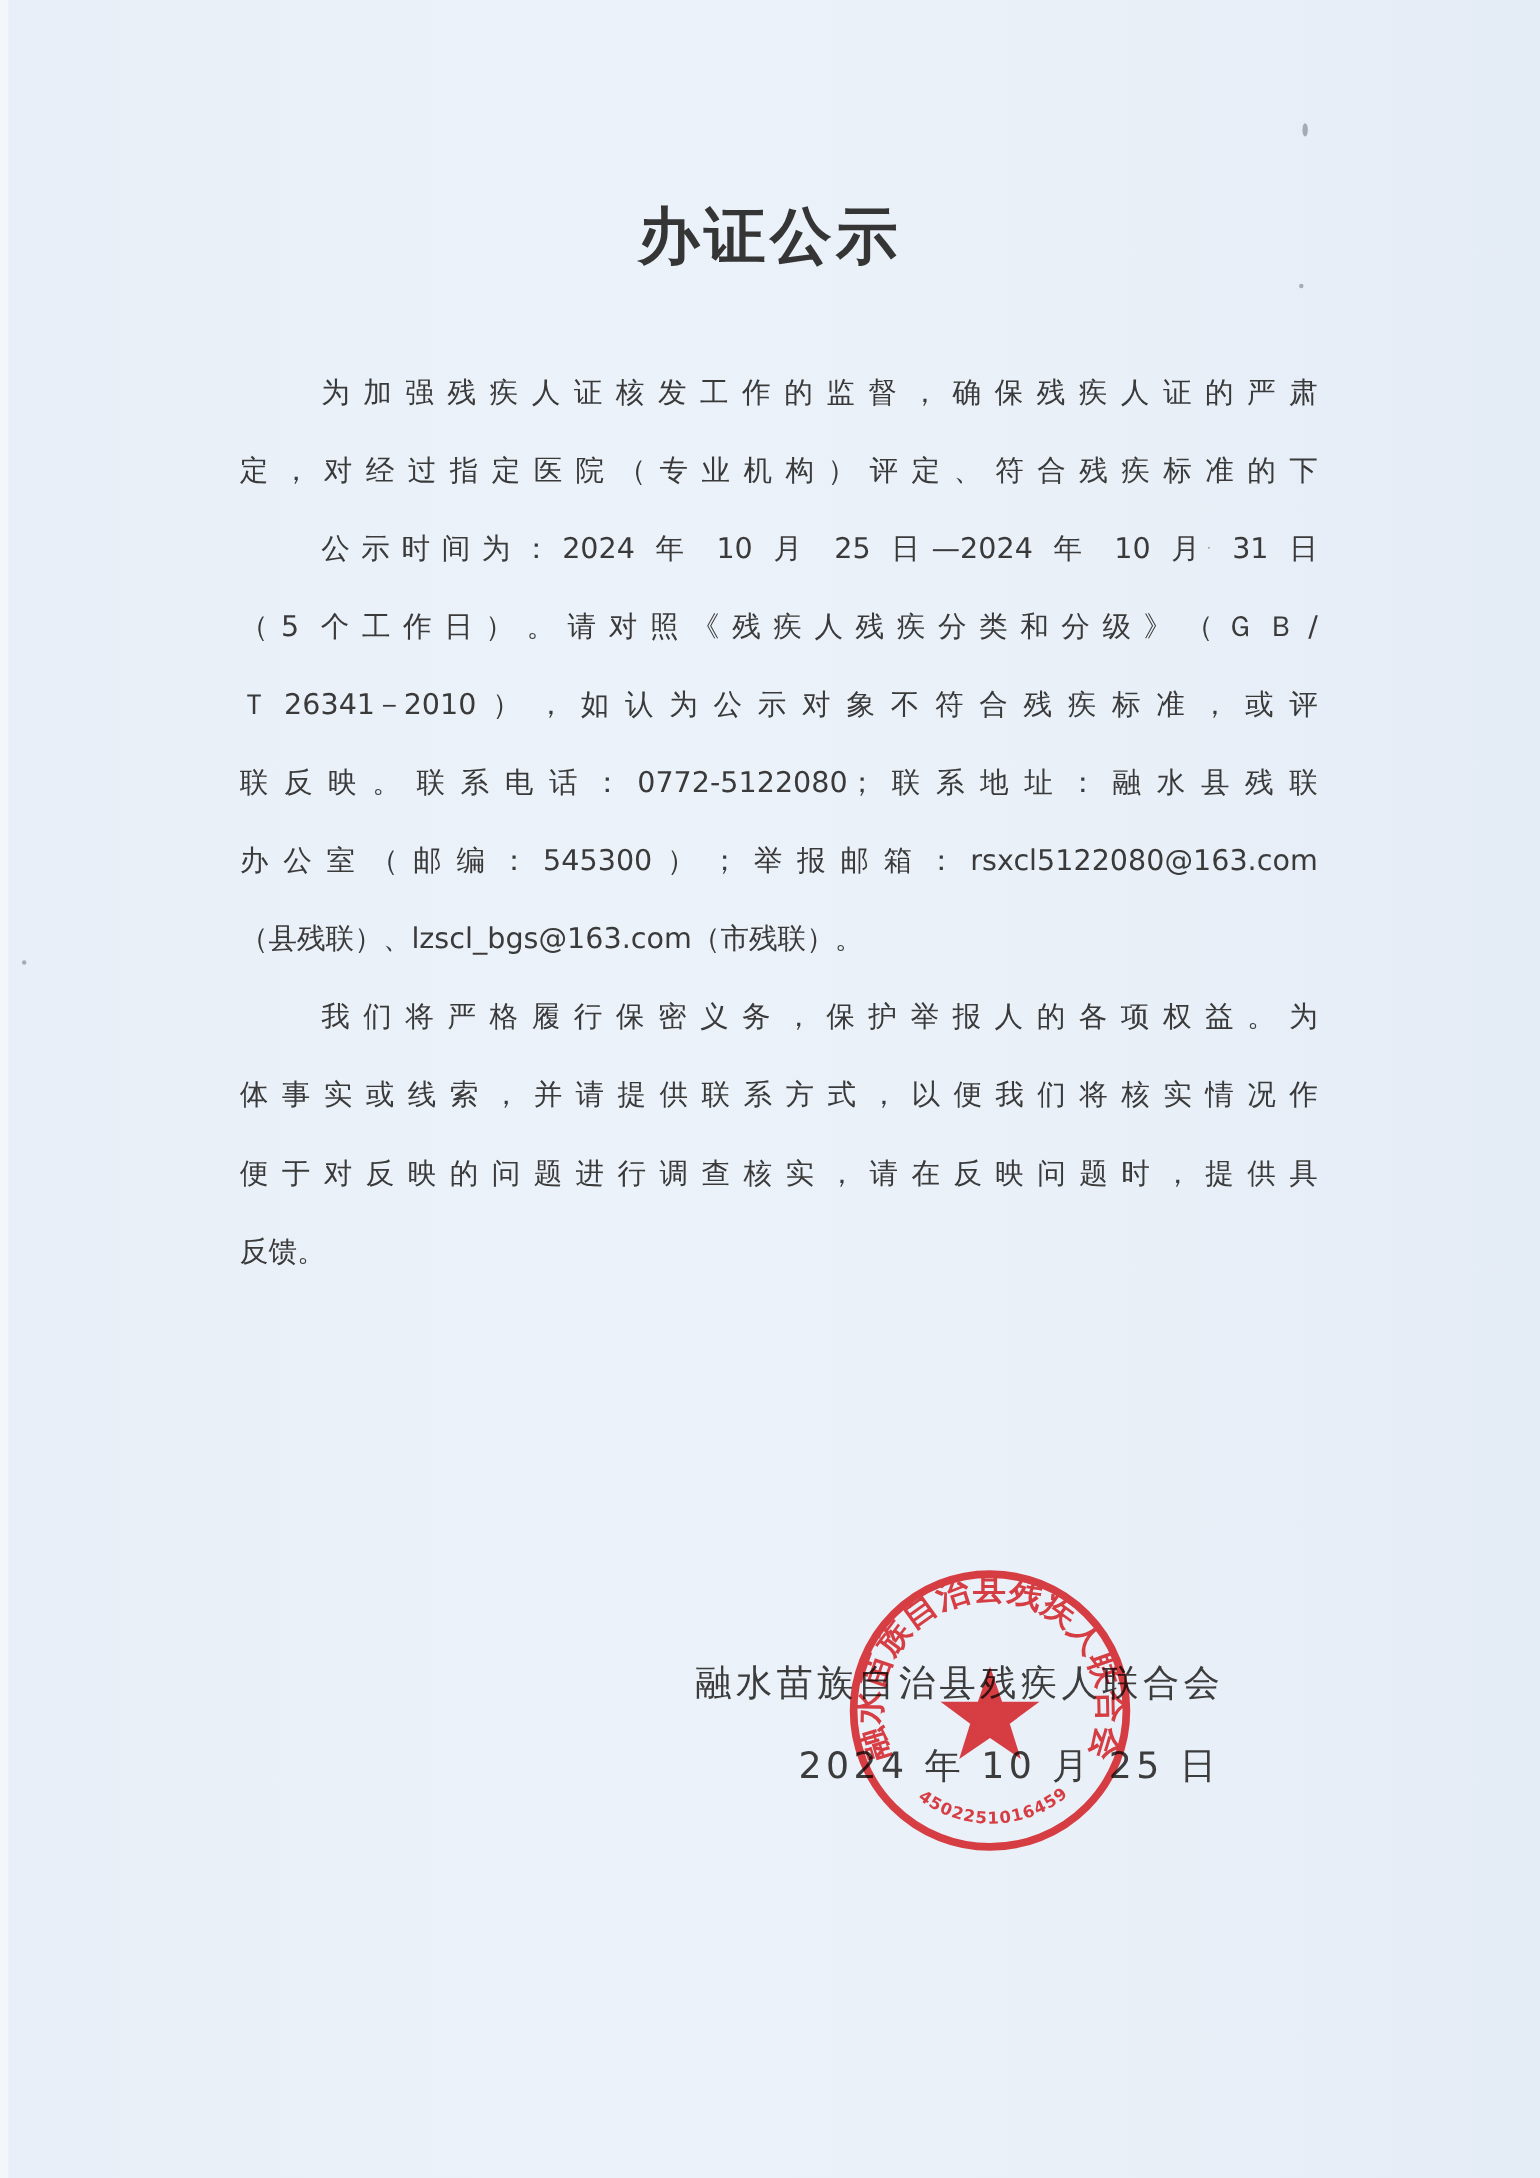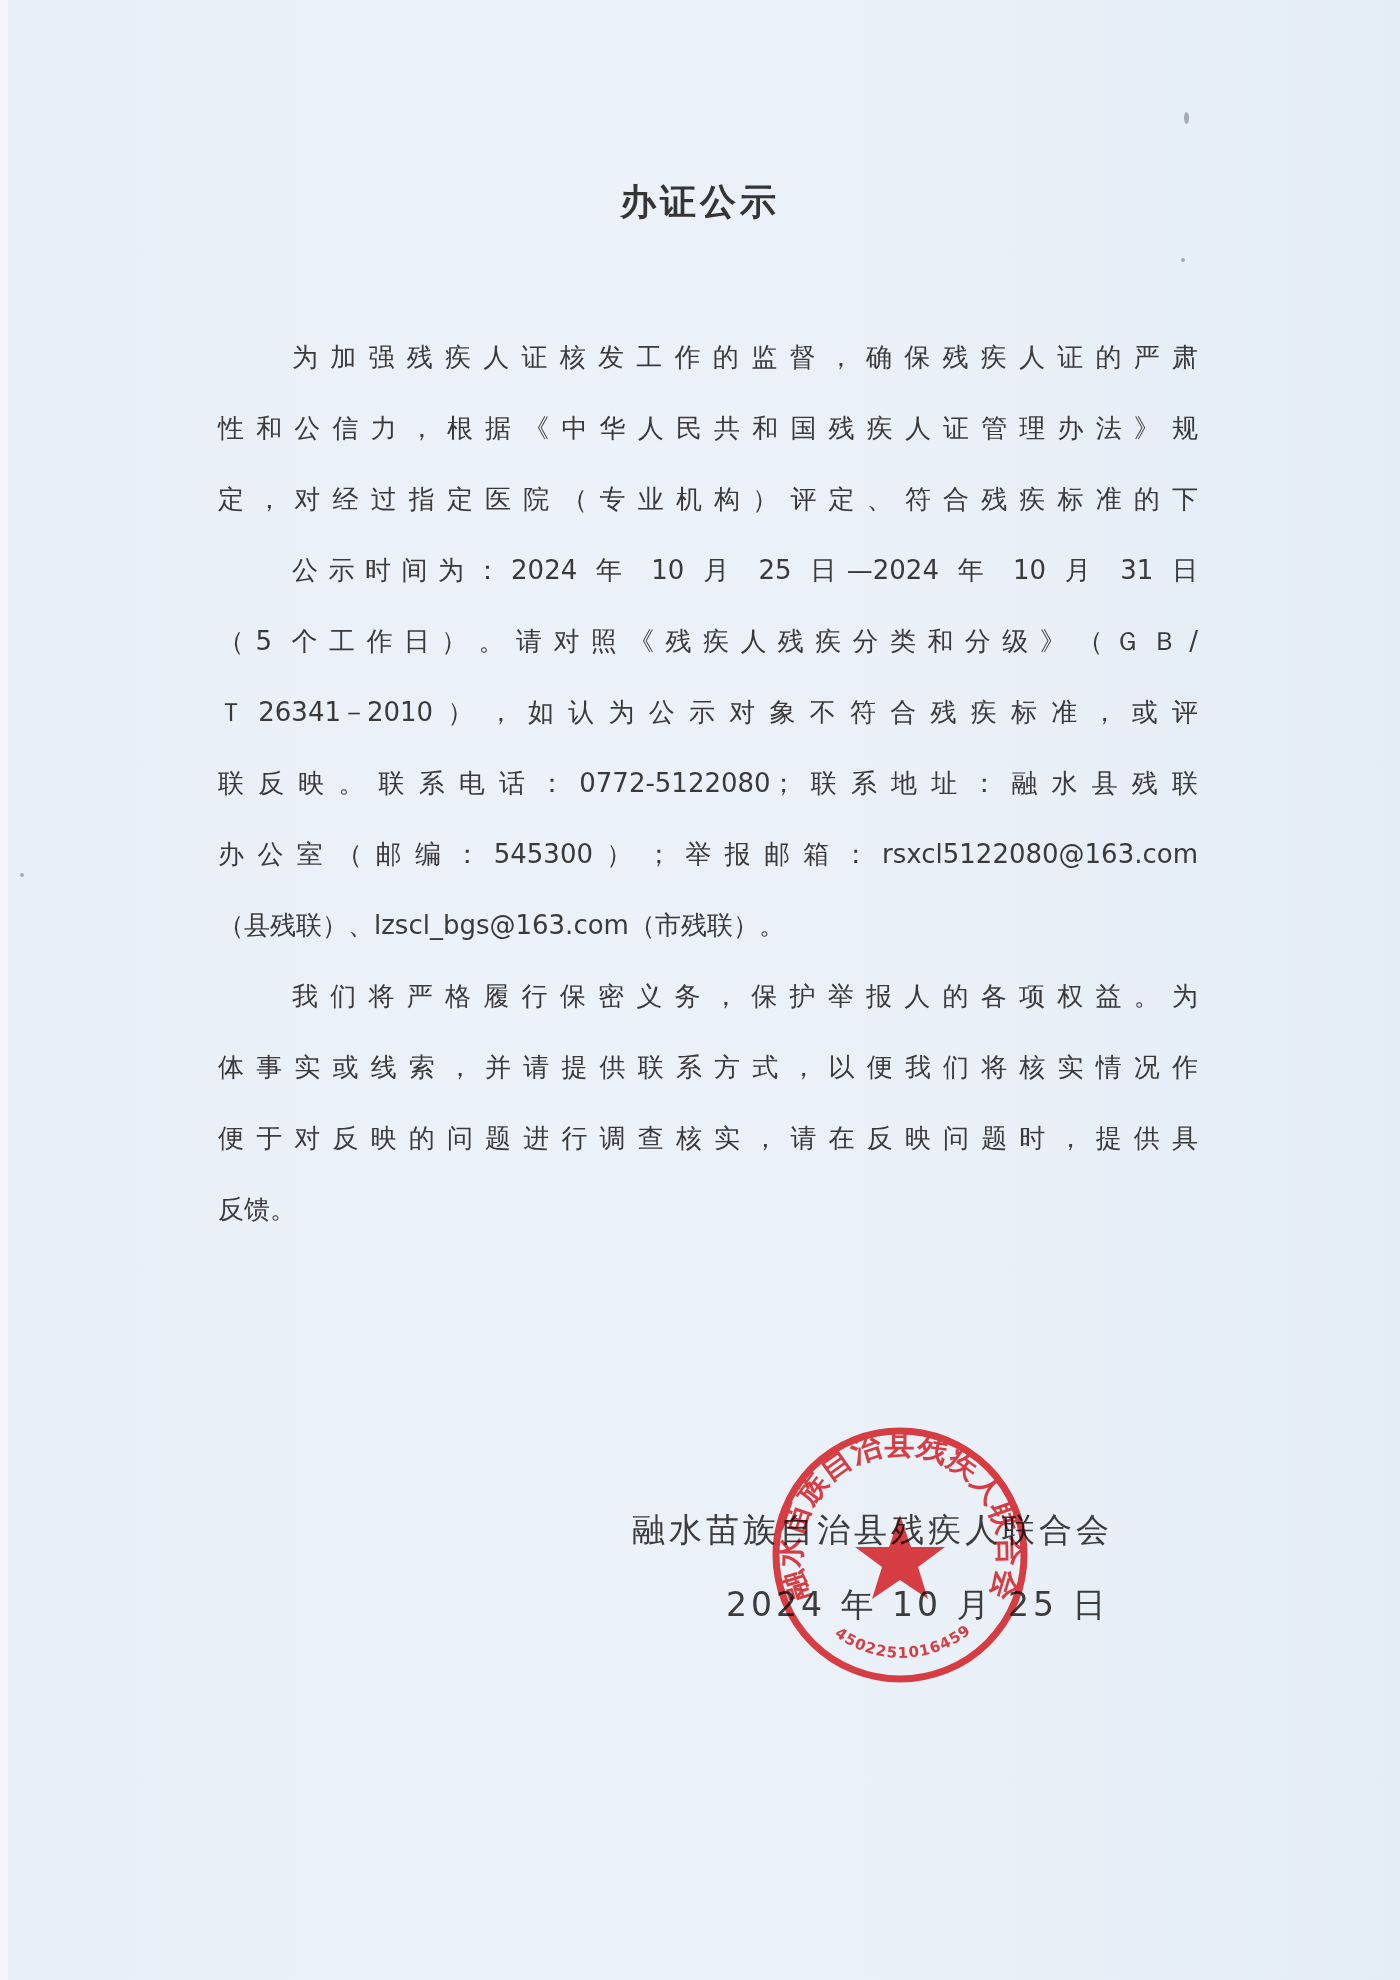--- a/index.html
+++ b/index.html
@@ -36,21 +36,21 @@
       opacity: 0.6;
     }
     .title {
       position: absolute;
       top: 178px;
       left: 0;
       width: 1400px;
       text-align: center;
       font-family: "DejaVu Sans", "Liberation Sans", sans-serif;
       font-weight: bold;
-      font-size: 36px;
+      font-size: 56px;
       letter-spacing: 4px;
       color: #353535;
     }
     .body-text {
       position: absolute;
       left: 218px;
       top: 322px;
       width: 980px;
       font-family: "DejaVu Sans", "Liberation Sans", sans-serif;
       font-size: 26px;
@@ -95,21 +95,20 @@
   <div class="speck" style="left:1173px;top:258px;width:4px;height:4px;"></div>
   <div class="speck" style="left:12px;top:873px;width:4px;height:4px;"></div>
   <div class="speck" style="left:1090px;top:497px;width:2px;height:2px;"></div>
 </div>
 
 <div class="title">办证公示</div>
 
 <div class="body-text">
   <div>
     <span class="line indent">为加强残疾人证核发工作的监督，确保残疾人证的严肃</span>
-    <span class="line">性和公信力，根据《中华人民共和国残疾人证管理办法》规</span>
     <span class="line">定，对经过指定医院（专业机构）评定、符合残疾标准的下</span>
   </div>
   <div>
     <span class="line indent">公示时间为：2024 年 10 月 25 日—2024 年 10 月 31 日</span>
     <span class="line">（5 个工作日）。请对照《残疾人残疾分类和分级》（ＧＢ/</span>
     <span class="line">Ｔ26341－2010），如认为公示对象不符合残疾标准，或评</span>
     <span class="line">联反映。联系电话：0772-5122080；联系地址：融水县残联</span>
     <span class="line">办公室（邮编：545300）；举报邮箱：rsxcl5122080@163.com</span>
     <span class="line last">（县残联）、lzscl_bgs@163.com（市残联）。</span>
   </div>

